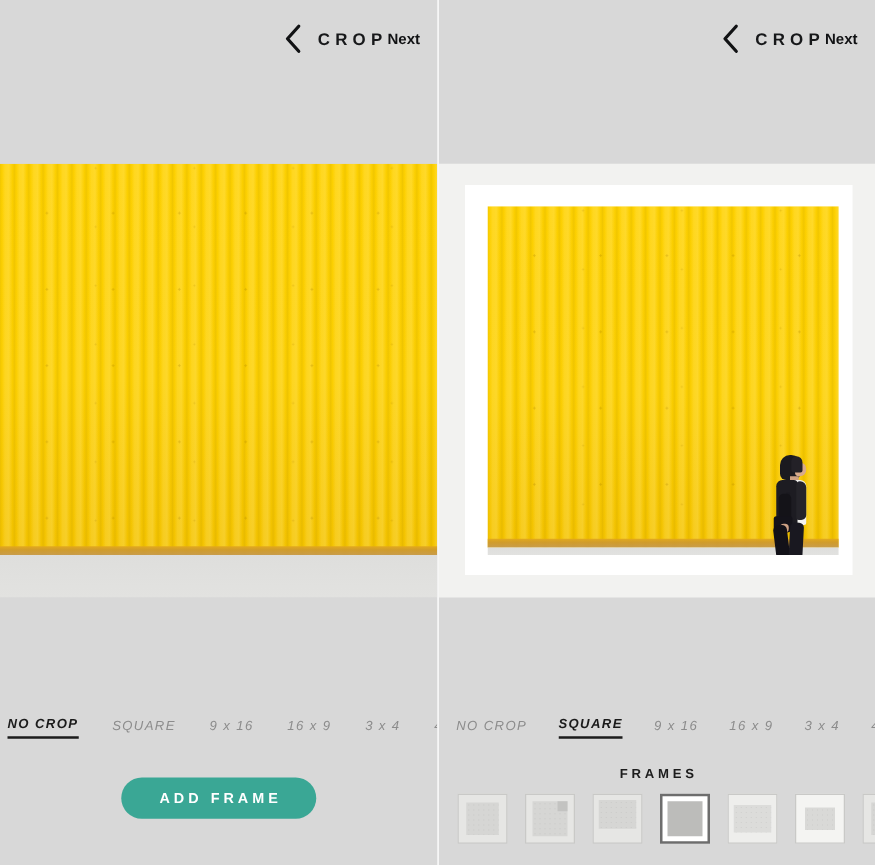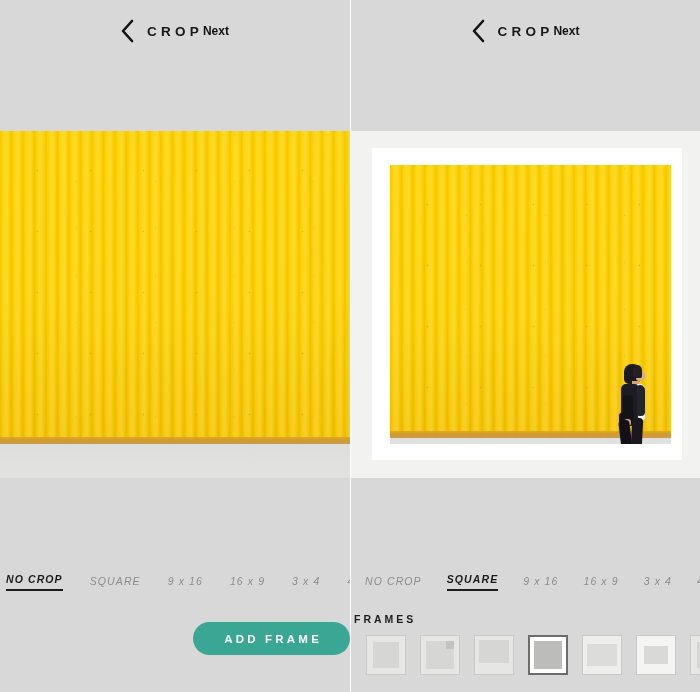--- a/index.html
+++ b/index.html
@@ -31,21 +31,21 @@
     width: 350px;
   }
 
   
   .header {
     position: absolute;
     top: 0; left: 0; right: 0;
     height: 62px;
     display: flex;
     align-items: center;
-    justify-content: center;
+    justify-content: flex-end;
     padding: 11px 14px;
     box-sizing: border-box;
   }
   .back-icon {
     width: 22px; height: 26px;
     display: flex; align-items: center; justify-content: flex-start;
     cursor: pointer;
   }
   .back-icon svg { display:block; }
   .crop-title {
@@ -270,42 +270,42 @@
   .ratio-bar.left-bar { padding-left: 6px; }
   .ratio-bar.left-bar .ratio { margin-right: 27px; }
   .ratio-bar.right-bar { padding-left: 14px; }
   .ratio-bar.right-bar .ratio { margin-right: 25px; }
 
   .add-frame-wrap {
     position: absolute;
     left: 0; right: 0;
     top: 622px;
     display: flex;
-    justify-content: flex-end;
+    justify-content: center;
   }
   .add-frame-btn {
     background: #3aa795;
     color: #ffffff;
     border: none;
     border-radius: 17px;
     height: 33px;
     padding: 0 28px;
     font-size: 11.5px;
     font-weight: 700;
     letter-spacing: 3.2px;
     text-indent: 3px;
     font-family: "Liberation Sans", sans-serif;
     cursor: pointer;
   }
 
   .frames-label {
     position: absolute;
     left: 0; right: 0;
     top: 613px;
-    text-align: left;
+    text-align: center;
     font-size: 10.5px;
     font-weight: 700;
     letter-spacing: 3px;
     text-indent: 3px;
     color: #1d1d1d;
   }
   .frames-row {
     position: absolute;
     left: 0; right: 0;
     top: 633px;

